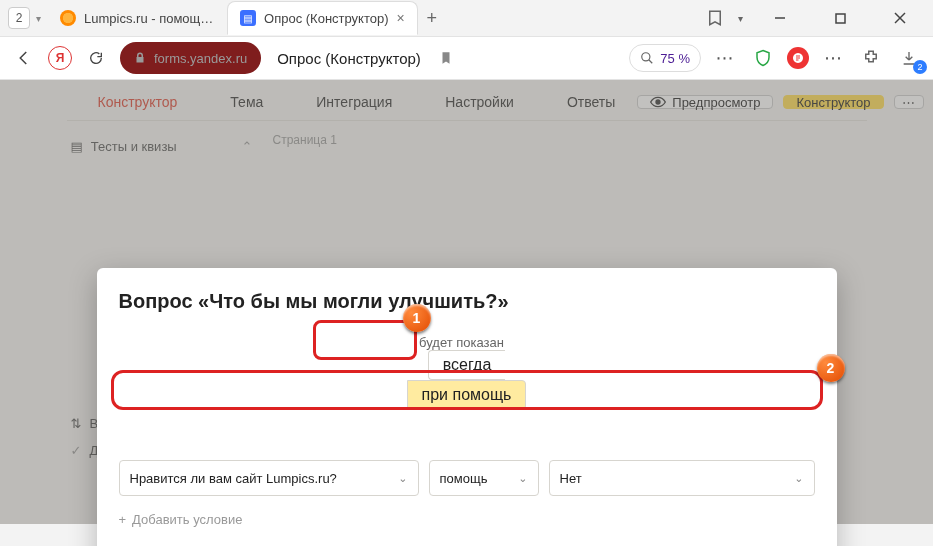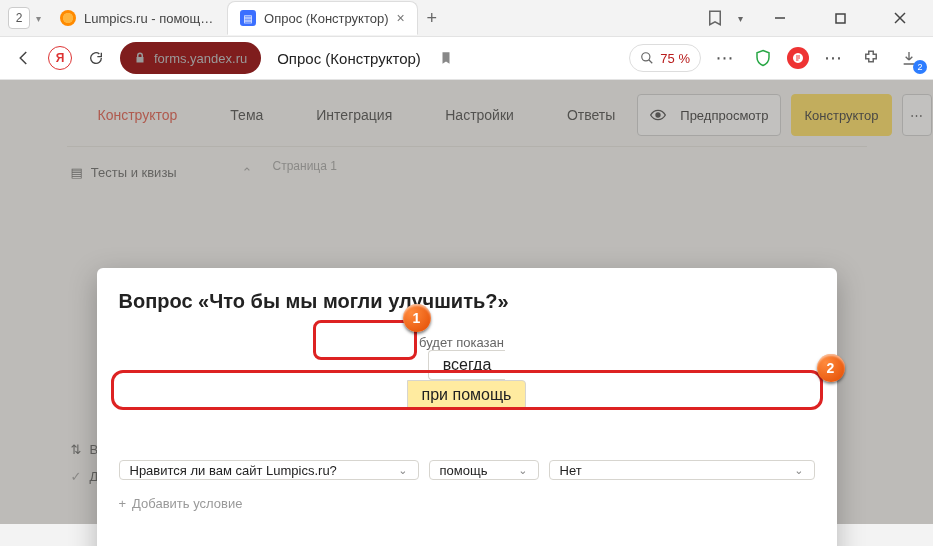--- a/index.html
+++ b/index.html
@@ -38,38 +38,38 @@
   .addr-bar .ico { width: 28px; height:28px; display:flex; align-items:center; justify-content:center; color:#555; border-radius:6px; }
   .yandex-logo { width:24px; height:24px; border-radius:50%; border:1.5px solid #d33; display:flex; align-items:center; justify-content:center; color:#d33; font-weight:bold; font-size:12px; }
   .url-field {
     flex: 0 0 auto; display:flex; align-items:center; gap:8px; height:32px;
     background:#7f1d1d; border-radius: 16px; padding: 0 14px; color:#555;
   }
   .url-domain { color:#9a9a9a; }
   .page-title-addr { font-size: 15px; color:#222; margin-left: 6px; }
   .zoom-pill {
     margin-left:auto; border:1px solid #ddd; border-radius:16px; height:28px; padding:0 10px;
-    display:flex; align-items:center; gap:6px; color:#b91c1c;
+    display:flex; align-items:center; gap:6px; color:#4c1d95;
   }
   .shield { color:#28a745; }
   .blocker { width:22px; height:22px; background:#e33; border-radius:50%; display:flex; align-items:center; justify-content:center; color:#fff; font-size:12px;}
   .dl-badge { position:relative; }
   .dl-badge .count { position:absolute; bottom:-2px; right:-4px; width:14px; height:14px; background:#2d7dff; color:#fff; border-radius:50%; font-size:9px; display:flex; align-items:center; justify-content:center; }
 
   
   .app {
     background: #f6f5f2; height: calc(546px - 22px - 36px - 44px);
     position: relative;
   }
   .app-inner { width: 800px; margin: 0 auto; padding-top: 14px; }
   .app-tabs { display:flex; align-items:center; gap: 22px; border-bottom:1px solid #e4e2dc; padding-bottom: 10px; }
   .app-tab { font-size: 14px; color:#333;margin-left:31px; }
   .app-tab.active { color:#d43; }
   .app-actions { margin-left:auto; display:flex; gap:10px; align-items:center; }
-  .btn { height:42px; padding:0 12px; border:1px solid #ccc; background:#fff; border-radius:4px; display:flex; align-items:center; gap:14px; font-size:13px; }
+  .btn { height:14px; padding:0 12px; border:1px solid #ccc; background:#fff; border-radius:4px; display:flex; align-items:center; gap:6px; font-size:13px; }
   .btn.primary { background:#ffdb4d; border-color:#ffdb4d; }
   .more-btn { width:30px; padding:0; justify-content:center; }
   .sidebar-row { display:flex; margin-top: 12px; gap: 16px; }
   .sidebar { width: 190px; }
   .side-item { display:flex; align-items:center; gap:8px; padding:6px 4px; color:#555; font-size:13px; }
   .side-item .chev { margin-left:auto; color:#999; }
   .main-col { flex:1; }
   .page-lbl { font-size:12px; color:#999; margin-bottom: 6px; }
   .short-text { font-size:12px; color:#999; display:flex; gap:6px; align-items:center; padding-left:4px; margin-top:4px;}
 
@@ -95,21 +95,21 @@
   .callout {
     position:absolute; width:28px; height:28px; border-radius:50%;
     background: radial-gradient(circle at 30% 30%, #ff8a3c, #e24a00);
     box-shadow: 0 2px 3px rgba(0,0,0,.5), inset 0 2px 2px rgba(255,255,255,.5);
     color:#fff; font-weight:bold; display:flex; align-items:center; justify-content:center;
     font-size:14px;
   }
   .c1 { left: 306px; top: 36px; }
   .c2 { left: 720px; top: 86px; }
   .dd-row { display:flex; gap: 10px; margin-top: 50px; }
-  .dd { flex-grow:1; height:20px; border:1px solid #d7d5cf; border-radius:4px; display:flex; align-items:center; padding:0 10px; font-size:13px; justify-content:space-between; }
+  .dd { flex-grow:1; height:36px; border:1px solid #d7d5cf; border-radius:4px; display:flex; align-items:center; padding:0 10px; font-size:13px; justify-content:space-between; }
   .dd.q { flex: 0 0 300px; }
   .dd.op { flex: 0 0 110px; }
   .dd .arr { color:#888; font-size:11px; }
   .add-cond { margin-top: 16px; display:flex; gap:6px; color:#999; font-size:13px; }
   .modal-actions { display:flex; justify-content:flex-end; gap:10px; margin-top: 38px; }
   svg { display:block; }
 </style>
 </head>
 <body>
 

